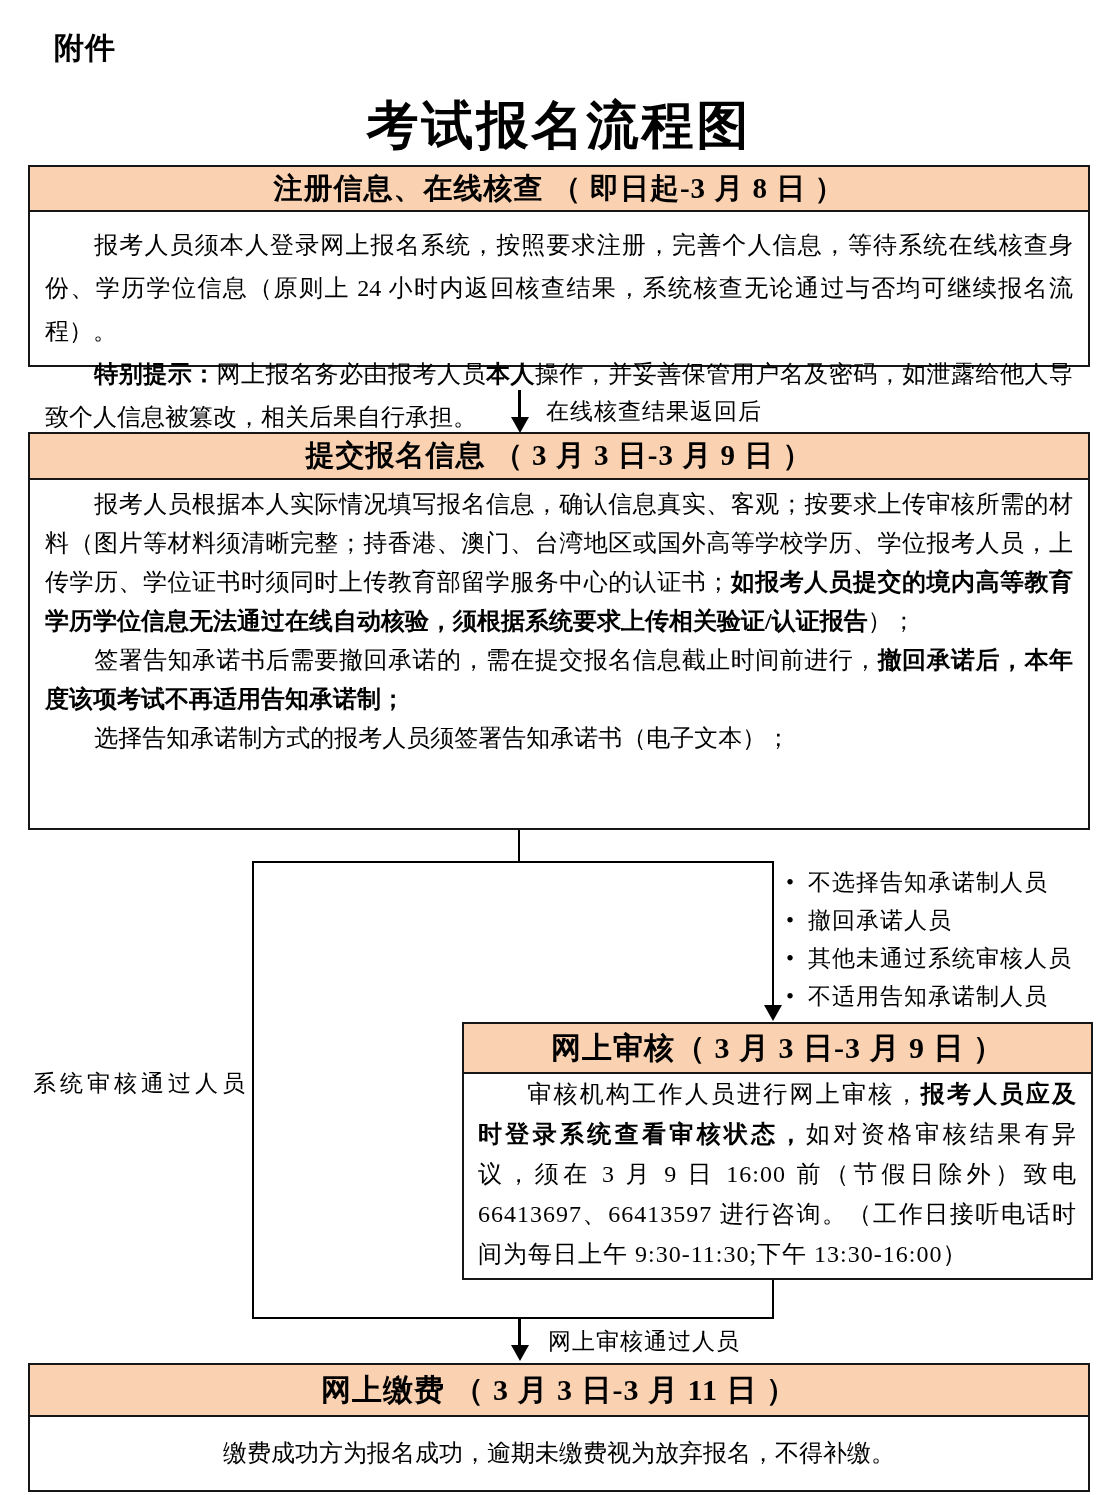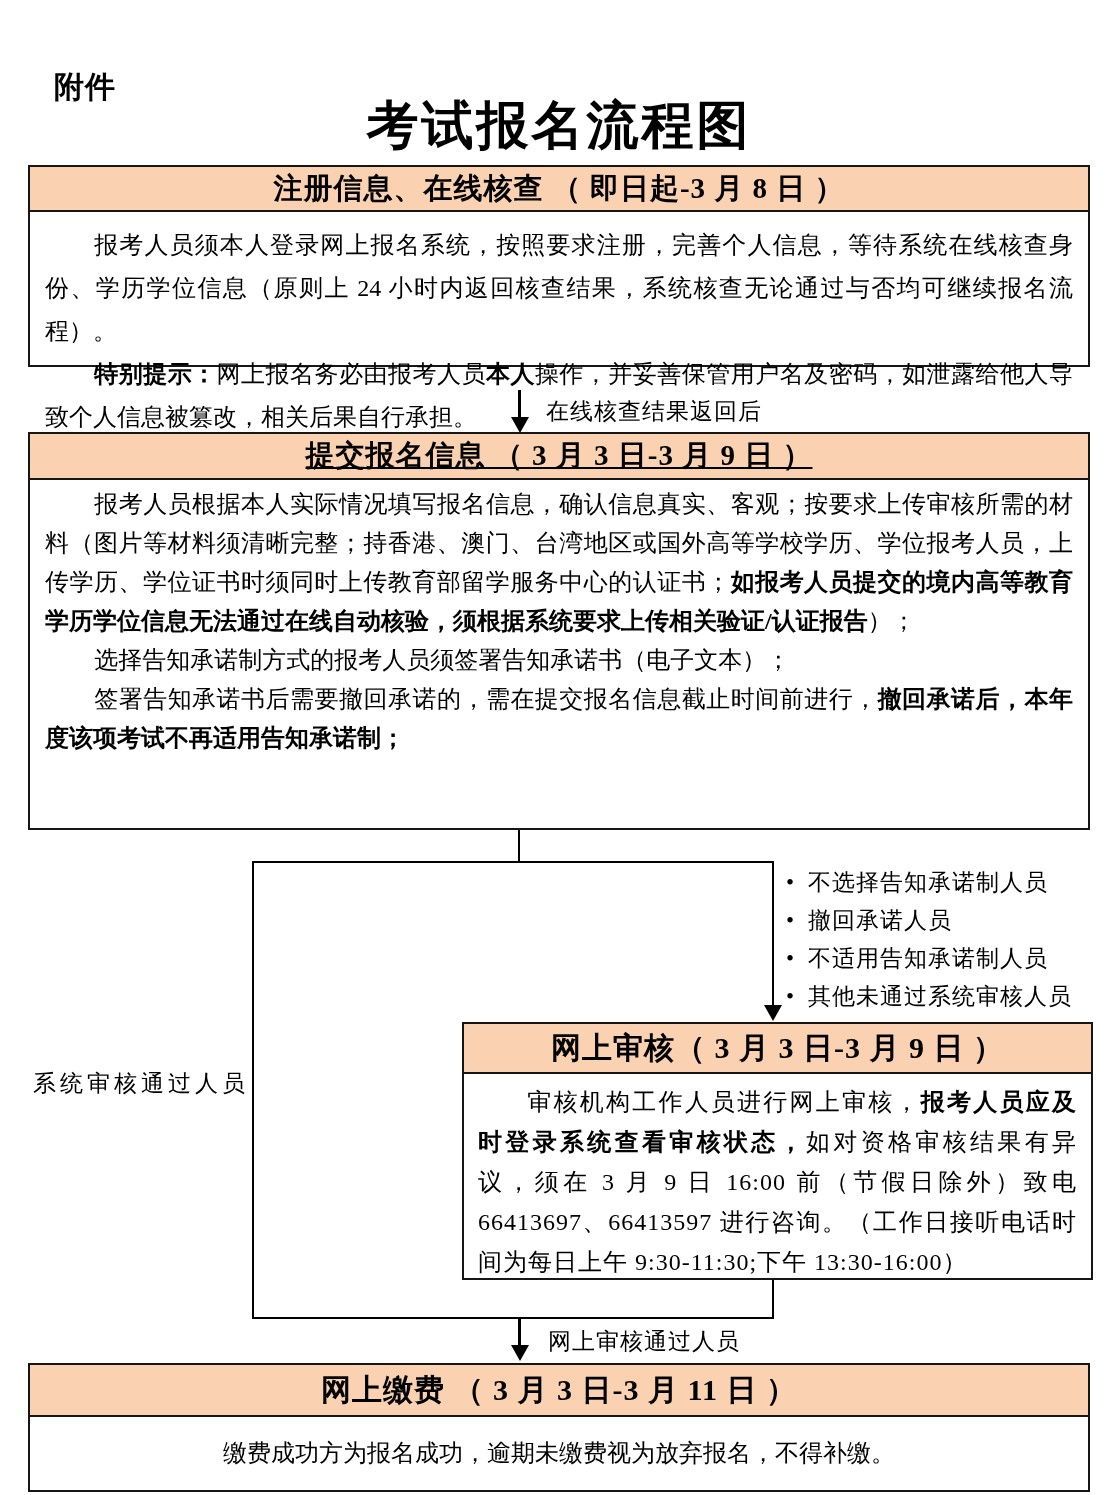--- a/index.html
+++ b/index.html
@@ -11,21 +11,21 @@
     color: #000;
     font-family: "Liberation Serif", "DejaVu Serif", serif;
     overflow: hidden;
   }
   .abs { position: absolute; }
 
   
   .attachment {
     left: 54px; top: 28px;
     font-family: Liberation Mono, monospace;
-    font-size: 30px; font-weight: 600; letter-spacing: 1px; margin-top: 39px;
+    font-size: 30px; font-weight: 600; letter-spacing: 1px;
   }
   .doc-title {
     left: 0; top: 78px; width: 100%;
     text-align: center;
     font-size: 52px; font-weight: bold; letter-spacing: 3px; margin-top: 13px;
   }
 
   
   .box {
     position: absolute;
@@ -48,26 +48,26 @@
     text-align: justify;
   }
   .box-body p { margin: 0; text-indent: 2.05em; }
   .b { font-weight: bold; }
 
   #box1 { left: 28px; top: 165px; width: 1062px; height: 202px; }
   #box1 .box-header { height: 45px; }
   #box1 .box-body { padding: 12px 15px 0 15px; line-height: 43px; }
 
   #box2 { left: 28px; top: 432px; width: 1062px; height: 398px; }
-  #box2 .box-header { height: 46px; text-decoration: underline; }
+  #box2 .box-header { height: 46px; }
   #box2 .box-body { padding: 5px 15px 0 15px; line-height: 39px; }
 
   #box3 { left: 462px; top: 1022px; width: 631px; height: 258px; }
   #box3 .box-header { height: 50px; font-size: 30px; }
-  #box3 .box-body { padding: 8px 14px 0 14px; line-height: 40px; letter-spacing: 1px; }
+  #box3 .box-body { padding: 0 14px 0 14px; line-height: 40px; letter-spacing: 1px; }
 
   #box4 { left: 28px; top: 1363px; width: 1062px; height: 129px; }
   #box4 .box-header { height: 52px; font-size: 30px; }
   #box4 .box-body { line-height: 73px; text-align: center; }
   #box4 .box-body p { text-indent: 0; }
 
   
   .line { position: absolute; background: #000; }
   .arrowhead {
     position: absolute; width: 0; height: 0;
@@ -107,36 +107,36 @@
   </div>
 
   <div class="line" style="left:518px; top:390px; width:3px; height:29px;"></div>
   <div class="arrowhead" style="left:511px; top:417px;"></div>
   <div class="abs flow-label" id="arrow1-label">在线核查结果返回后</div>
 
   <div class="box" id="box2">
     <div class="box-header">提交报名信息 （ 3 月 3 日-3 月 9 日 ）</div>
     <div class="box-body">
       <p><span>报考人员根据本人实际情况填写报名信息，确认信息真实、客观；按要求上传审核所需的材料（图片等材料须清晰完整；持香港、澳门、台湾地区或国外高等学校学历、学位报考人员，上传学历、学位证书时须同时上传教育部留学服务中心的认证书；</span><span class="b">如报考人员提交的境内高等教育学历学位信息无法通过在线自动核验，须根据系统要求上传相关验证/认证报告</span><span>）；</span></p>
+      <p><span>签署告知承诺书后需要撤回承诺的，需在提交报名信息截止时间前进行，</span><span class="b">撤回承诺后，本年度该项考试不再适用告知承诺制；</span></p>
       <p>选择告知承诺制方式的报考人员须签署告知承诺书（电子文本）；</p>
-      <p><span>签署告知承诺书后需要撤回承诺的，需在提交报名信息截止时间前进行，</span><span class="b">撤回承诺后，本年度该项考试不再适用告知承诺制；</span></p>
     </div>
   </div>
 
   <div class="line" style="left:518px; top:830px; width:2px; height:33px;"></div>
   <div class="line" style="left:252px; top:861px; width:522px; height:2px;"></div>
   <div class="line" style="left:252px; top:861px; width:2px; height:458px;"></div>
   <div class="line" style="left:772px; top:861px; width:2px; height:147px;"></div>
   <div class="arrowhead" style="left:764px; top:1005px;"></div>
 
   <div class="abs bullet-list">
     <div class="bullet-item"><span class="bullet-dot">•</span><span>不选择告知承诺制人员</span></div>
     <div class="bullet-item"><span class="bullet-dot">•</span><span>撤回承诺人员</span></div>
+    <div class="bullet-item"><span class="bullet-dot">•</span><span>其他未通过系统审核人员</span></div>
     <div class="bullet-item"><span class="bullet-dot">•</span><span>不适用告知承诺制人员</span></div>
-    <div class="bullet-item"><span class="bullet-dot">•</span><span>其他未通过系统审核人员</span></div>
   </div>
 
   <div class="abs flow-label" id="left-branch-label">系统审核通过人员</div>
 
   <div class="box" id="box3">
     <div class="box-header">网上审核（ 3 月 3 日-3 月 9 日 ）</div>
     <div class="box-body">
       <p><span>审核机构工作人员进行网上审核，</span><span class="b">报考人员应及时登录系统查看审核状态，</span><span>如对资格审核结果有异议，须在 3 月 9 日 16:00 前（节假日除外）致电 66413697、66413597 进行咨询。（工作日接听电话时间为每日上午 9:30-11:30;下午 13:30-16:00）</span></p>
     </div>
   </div>

